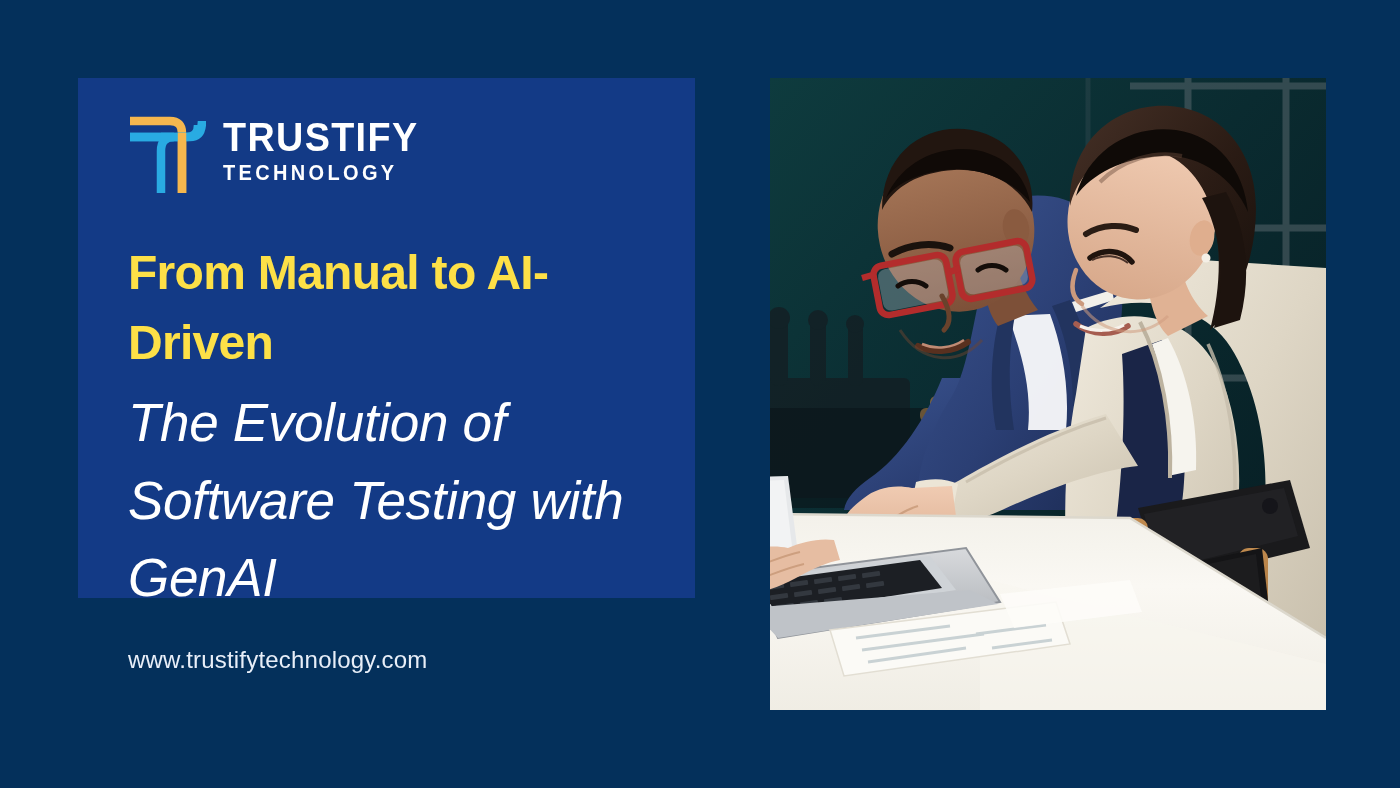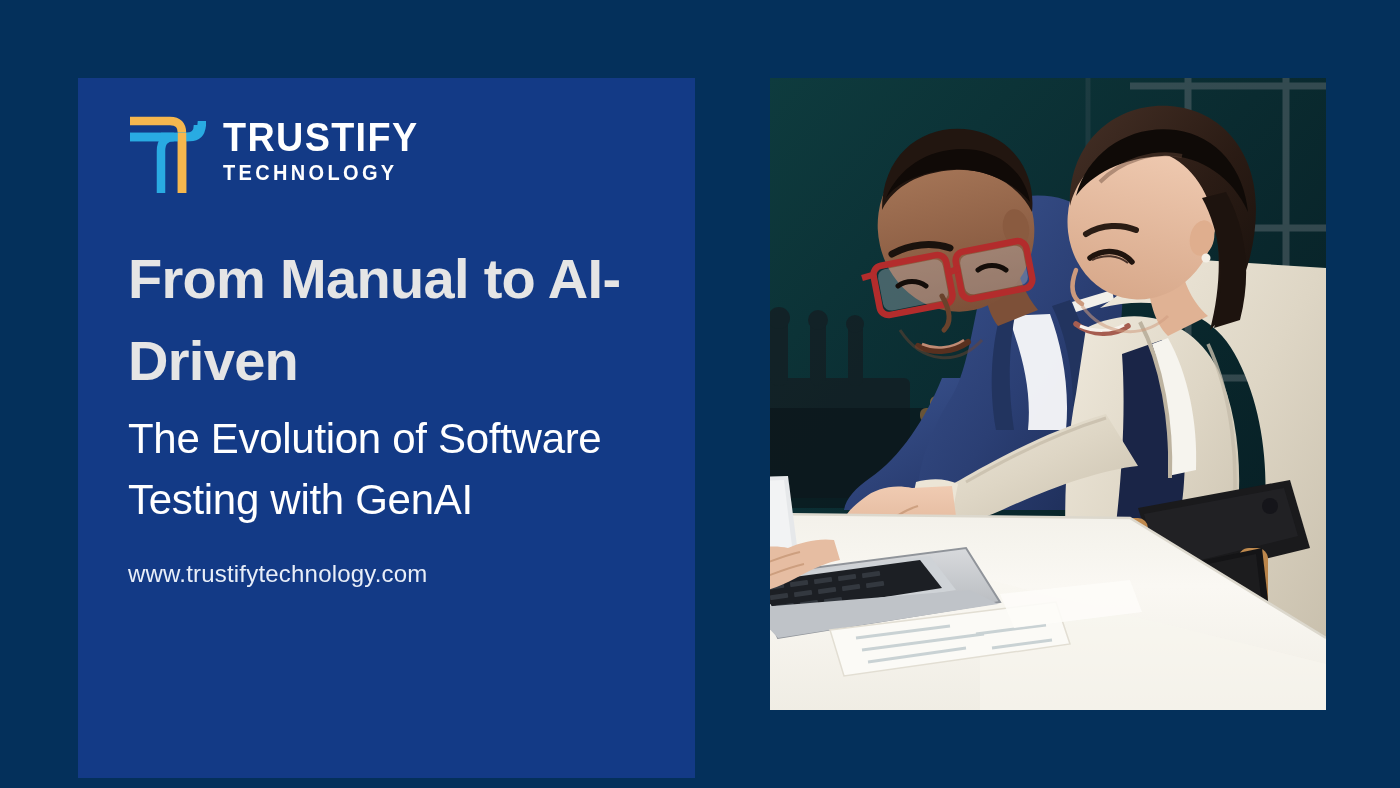--- a/index.html
+++ b/index.html
@@ -15,21 +15,21 @@
 
   .card {
     position:absolute; inset:0;
     background:#04305b;
   }
 
   
   .panel {
     position:absolute;
     left:78px; top:78px;
-    width:617px; height:700px;
+    width:617px; height:520px;
     background:#133a86;
   }
 
   .panel-inner {
     position:absolute;
     left:50px; top:30px;
     right:30px;
   }
 
   
@@ -69,32 +69,33 @@
     letter-spacing:3.6px;
     line-height:1.45;
     transform:scaleX(0.93);
     transform-origin:left center;
     white-space:nowrap;
   }
 
   
   .headline {
     margin-top:38px;
-    color:#e5e5e5;
-    font-size:56px;
+    color:#fde047;
+    font-size:48px;
     font-weight:bold;
     line-height:1.46;
     letter-spacing:-0.7px;
     max-width:500px;
   }
 
   .subhead {
     margin-top:6px;
     color:#ffffff;
-    font-size:42px;
+    font-size:53px;
+    font-style:italic;
     font-weight:normal;
     line-height:1.46;
     letter-spacing:-0.3px;
     max-width:500px;
   }
 
   .url {
     margin-top:30px;
     color:#e8eef8;
     font-size:24px;

